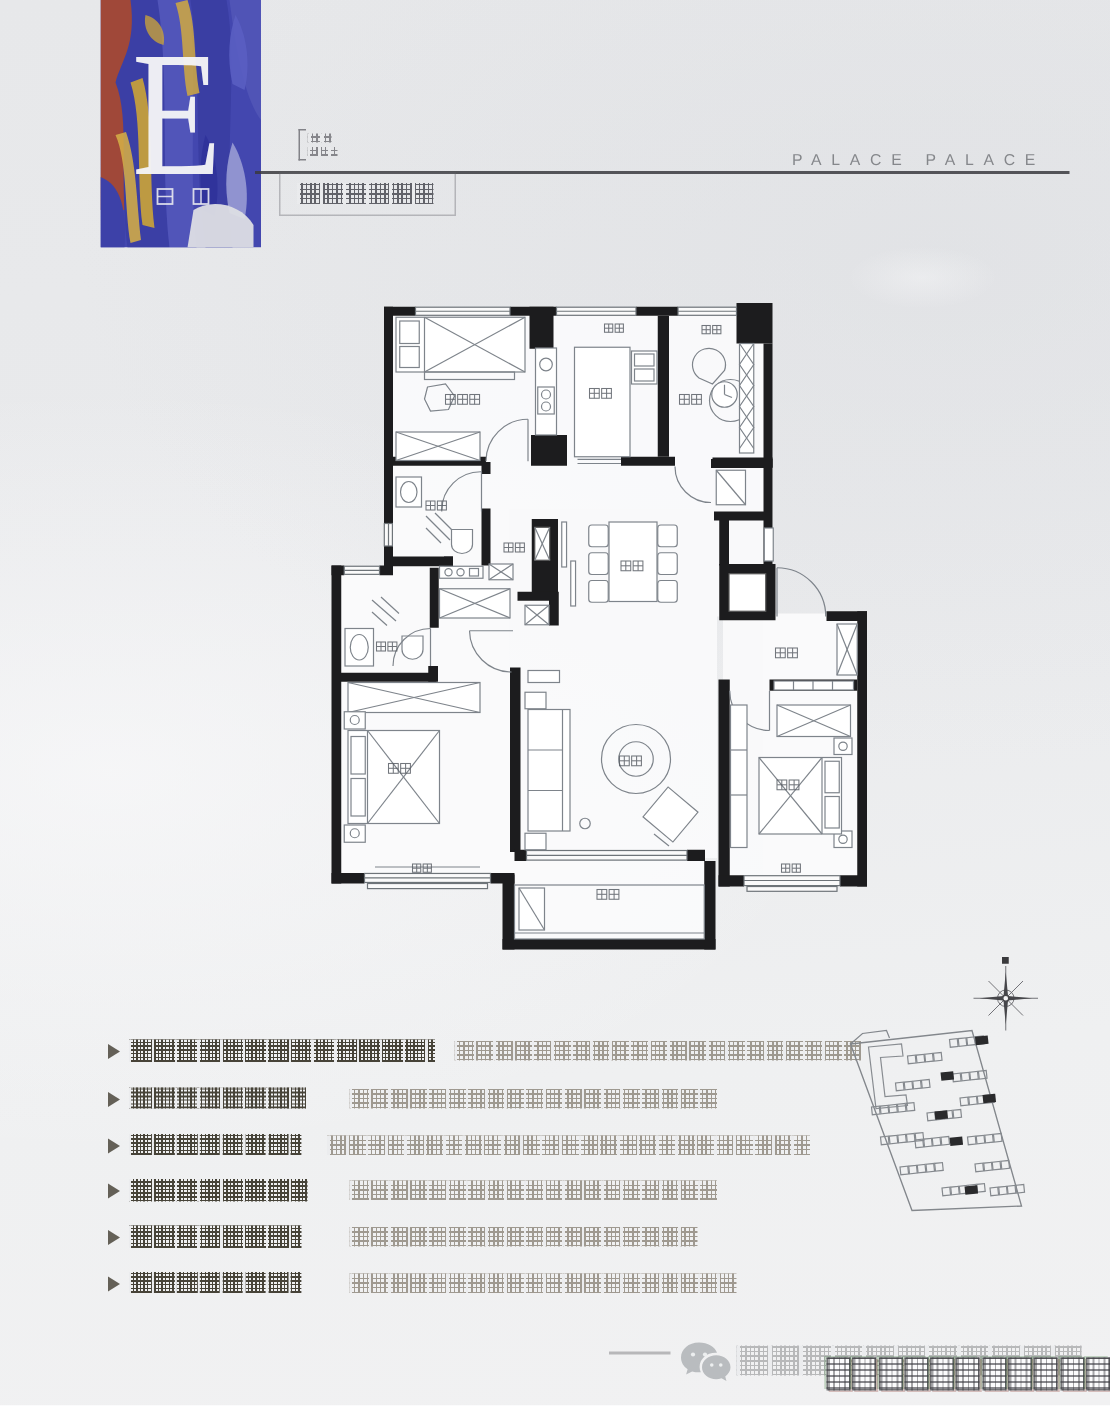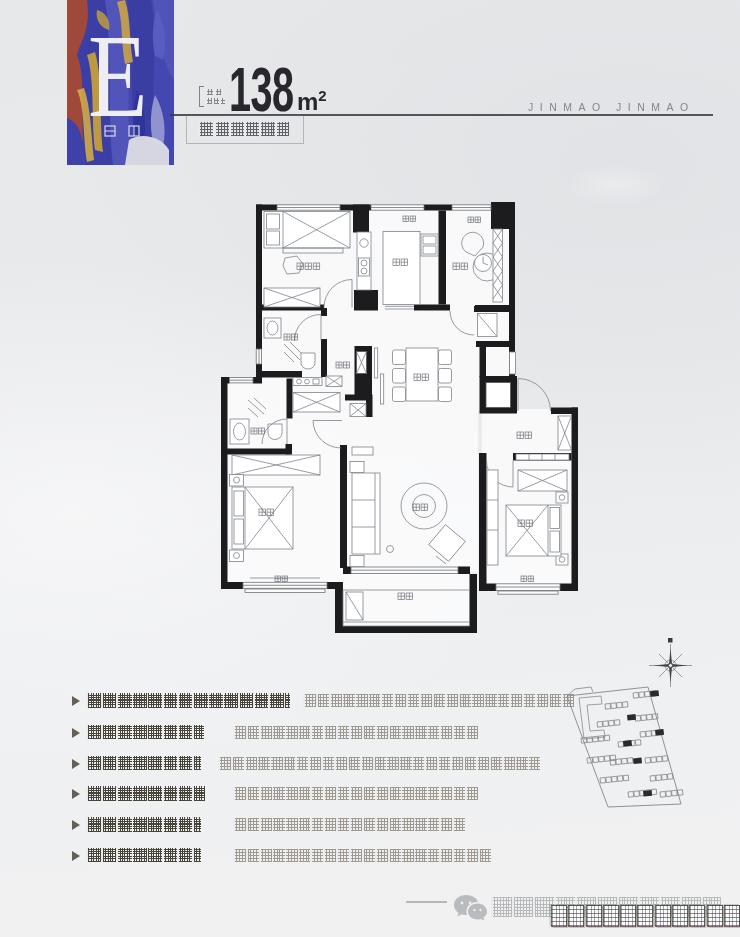--- a/index.html
+++ b/index.html
@@ -47,28 +47,24 @@
   <rect x="38" y="126" width="10" height="10" fill="none" stroke="#e8e9f0" stroke-width="1.2" opacity=".9"></rect>
   <line x1="38" y1="131" x2="48" y2="131" stroke="#e8e9f0" stroke-width="1" opacity=".9"></line>
   <rect x="62" y="126" width="10" height="10" fill="none" stroke="#e8e9f0" stroke-width="1.2" opacity=".9"></rect>
   <line x1="67" y1="126" x2="67" y2="136" stroke="#e8e9f0" stroke-width="1" opacity=".9"></line>
 </svg>
 
 <div class="abs" style="left:199px;top:86px;width:4px;height:19px;border-left:1px solid #6a6a70;border-top:1px solid #6a6a70;border-bottom:1px solid #6a6a70;opacity:.8;"></div>
 <div class="zh" style="left:205px;top:88.5px;width:16px;height:6px;--p:8.5px;--g:2.2px;color:#5e5e64;--o:.7;"></div>
 <div class="zh" style="left:205px;top:97.5px;width:20px;height:6px;--p:7px;--g:1.8px;color:#5e5e64;--o:.7;"></div>
 
-<div class="abs" style="left:229px;top:67px;width:130px;height:48px;color:#27272d;">
- <span style="display:inline-block;transform:scaleX(0.63);transform-origin:0 0;font-size:63px;font-weight:bold;letter-spacing:-1px;line-height:45px;">138</span>
- <span style="display:inline-block;position:absolute;left:68px;top:19.5px;font-size:24px;font-weight:bold;">m<span style="font-size:15px;vertical-align:9px;">2</span></span>
-</div>
 
 <div class="abs" style="left:170px;top:114px;width:543px;height:1.7px;background:#3a3a3e;opacity:.85;"></div>
 
-<div class="abs" style="left:528px;top:101px;width:190px;font-size:10.5px;letter-spacing:6.5px;color:#85878b;">JINMAO JINMAO</div>
+<div class="abs" style="left:528px;top:101px;width:190px;font-size:10.5px;letter-spacing:6.5px;color:#85878b;">PALACE PALACE</div>
 
 <div class="abs" style="left:186px;top:115px;width:116px;height:27px;border:1px solid rgba(100,100,108,.38);"></div>
 <div class="zh" style="left:198px;top:122px;width:91px;height:14px;--p:15.3px;--g:2.2px;color:#41424a;--o:.8;"></div>
 
 <div class="abs" style="left:555px;top:155px;width:120px;height:60px;background:radial-gradient(60% 50% at 50% 50%, rgba(250,250,251,.38), rgba(250,250,251,0) 70%);"></div>
 
 <svg class="abs" style="left:195px;top:190px;" width="410" height="460" viewBox="195 190 410 460">
 <defs>
 <g id="xbox-none"></g>
 </defs>

